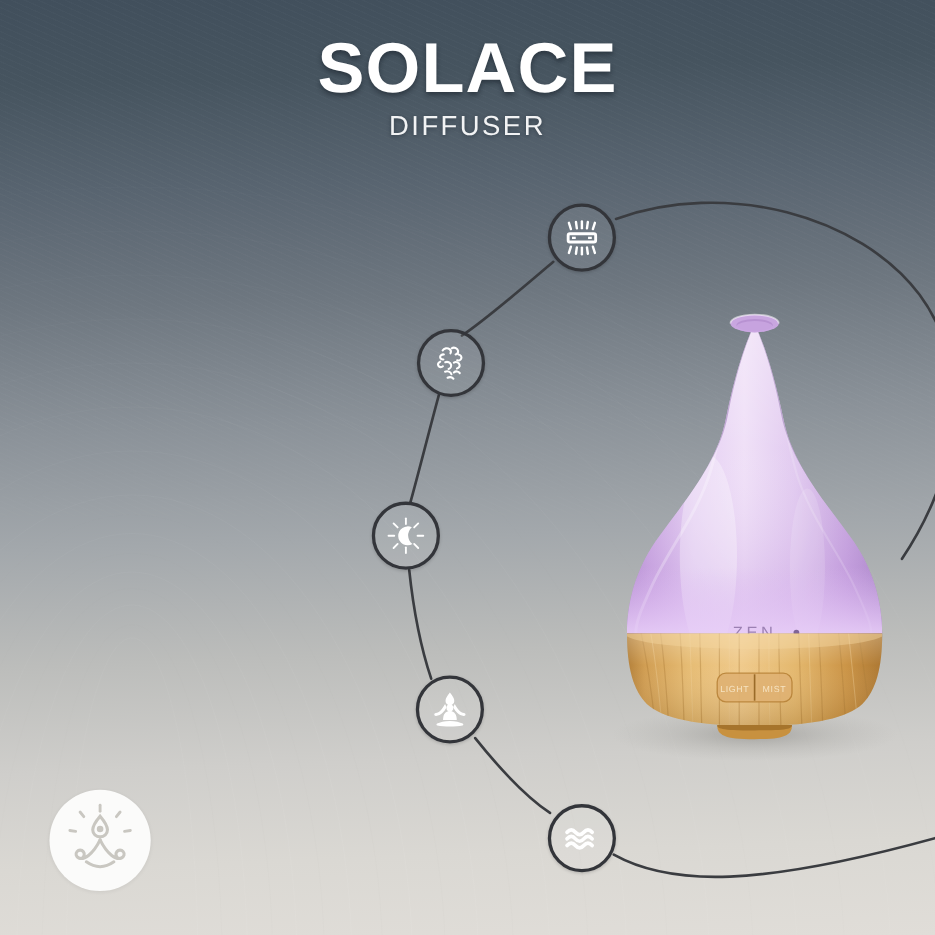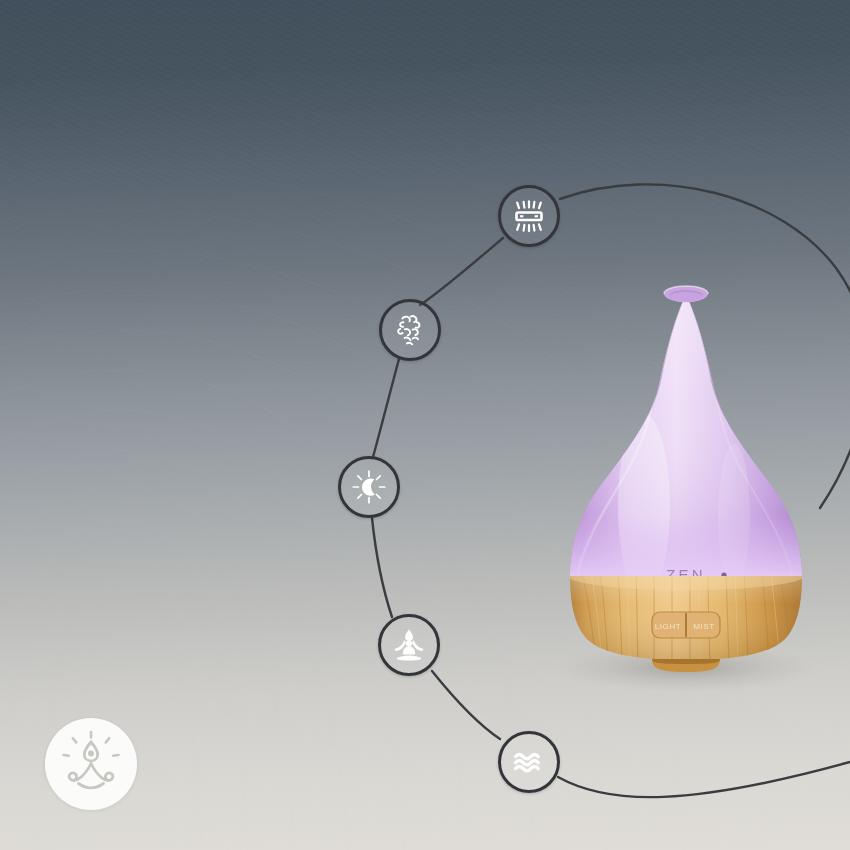--- a/index.html
+++ b/index.html
@@ -149,20 +149,22 @@
       <ellipse cx="120" cy="880" rx="415" ry="530"></ellipse>
       <ellipse cx="120" cy="880" rx="487" ry="570"></ellipse>
       <ellipse cx="120" cy="880" rx="565" ry="610"></ellipse>
       <ellipse cx="120" cy="880" rx="648" ry="650"></ellipse>
       <ellipse cx="120" cy="880" rx="735" ry="690"></ellipse>
     </g>
   </svg>
   <div id="texture-top"></div>
 
   <div id="header">
+    <div id="title">SOLACE</div>
+    <div id="subtitle">DIFFUSER</div>
   </div>
 
   <svg id="connector" viewBox="0 0 850 850" aria-hidden="true">
     <path d="M 560 199
              C 660 163, 782 196, 836 268
              C 886 336, 872 430, 820 508" fill="none" stroke="#3a3c40" stroke-width="2.4" stroke-linecap="round"></path>
     <path d="M 503 238
              C 470 266, 440 292, 420 305" fill="none" stroke="#3a3c40" stroke-width="2.4" stroke-linecap="round"></path>
     <path d="M 399 359
              C 389 396, 380 432, 373 457" fill="none" stroke="#3a3c40" stroke-width="2.4" stroke-linecap="round"></path>

